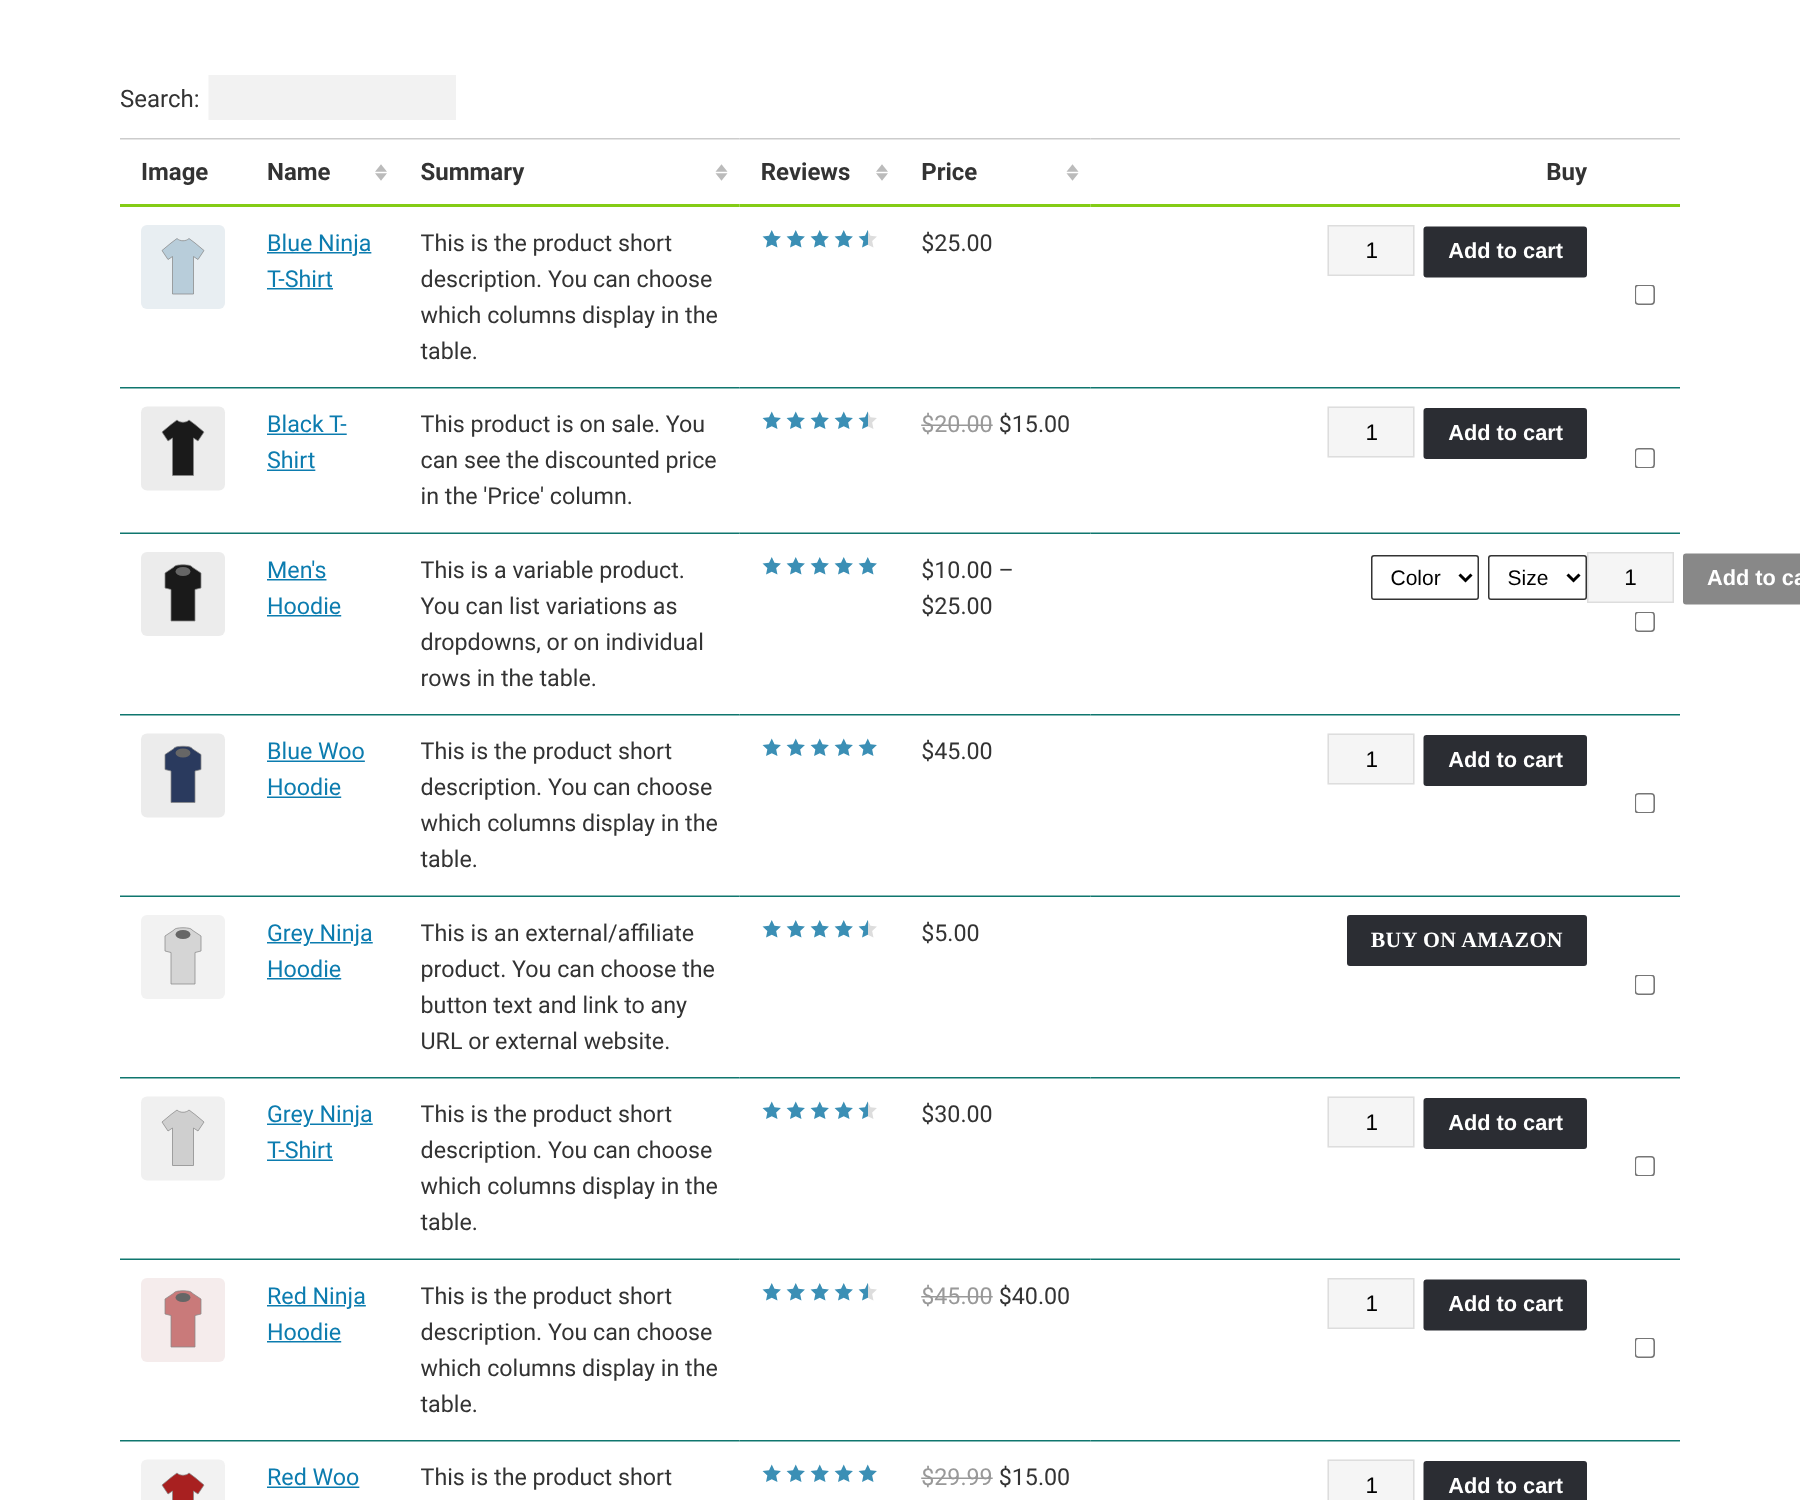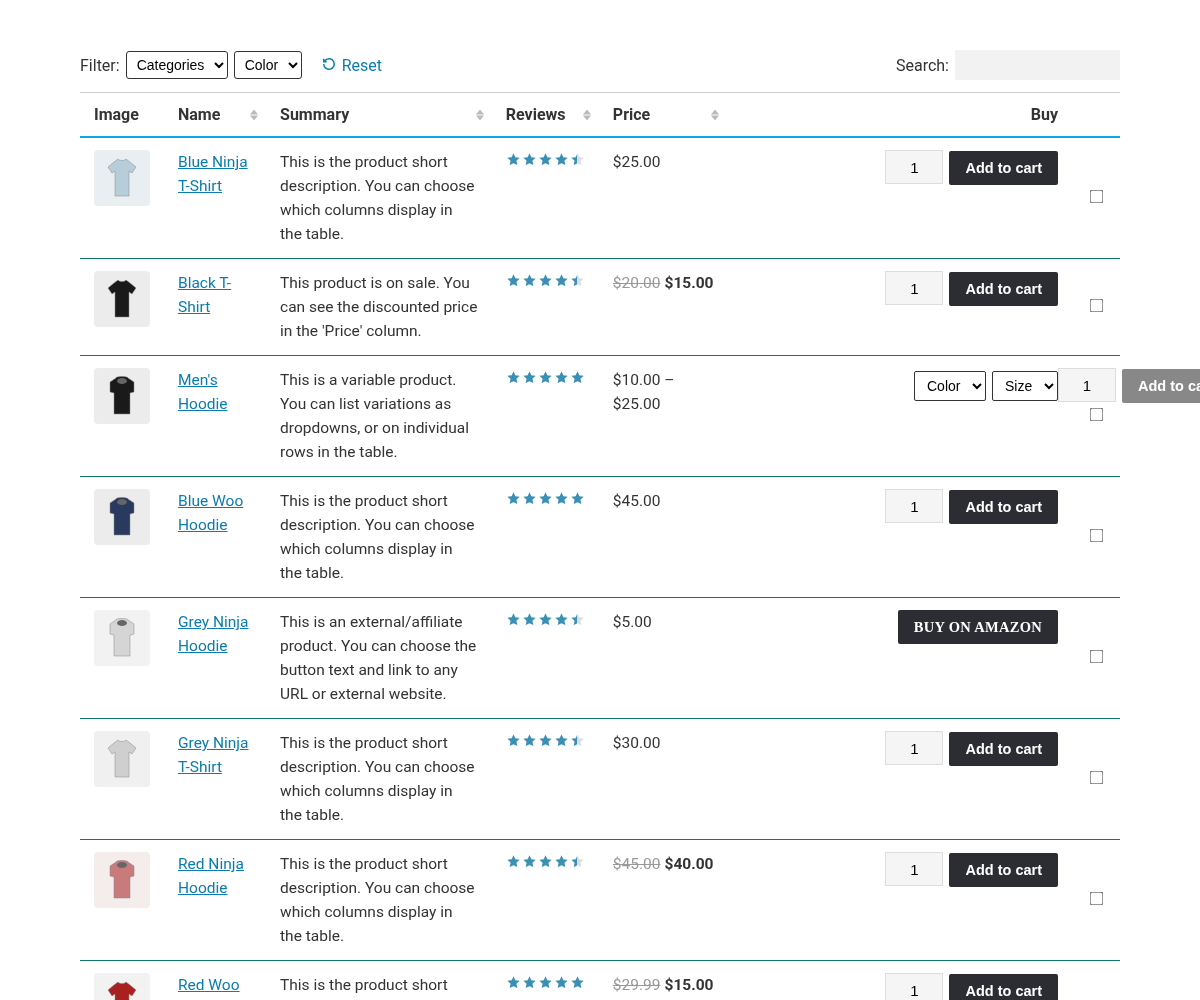--- a/index.html
+++ b/index.html
@@ -53,21 +53,21 @@
     padding: 4px 8px;
     font-size: 14px;
   }
   table.products { width: 100%; border-collapse: collapse; }
   thead th {
     text-align: left;
     font-weight: 700;
     font-size: 16px;
     padding: 12px 14px;
     border-top: 1px solid #ccc;
-    border-bottom: 2px solid #0ea5e9;
+    border-bottom: 2px solid #84cc16;
     background: #fff;
     position: relative;
   }
   thead th.sortable::after {
     content: "";
     position: absolute;
     right: 10px;
     top: 50%;
     transform: translateY(-50%);
     width: 0; height: 0;
@@ -111,21 +111,21 @@
   .stars {
     display: inline-flex;
     gap: 1px;
   }
   .stars svg { width: 15px; height: 15px; }
   .price-old {
     color: #999;
     text-decoration: line-through;
     margin-right: 4px;
   }
-  .price-new { font-weight: 700; text-align: right; }
+  .price-new { font-weight: 400; text-align: right; }
   .buy-cell {
     text-align: right;
     white-space: nowrap;
   }
   .qty-input {
     width: 58px;
     height: 34px;
     text-align: center;
     border: 1px solid #ddd;
     background: #f5f5f5;
@@ -161,38 +161,20 @@
   td.col-summary { width:340px;margin-top:32px; }
   td.col-reviews { width:95px; }
   td.col-price { width:120px; }
   td.col-buy { width:195px; }
 </style>
 </head>
 <body>
 
 <div class="container">
   <div class="top-row">
-    <div class="filter-group">
-      <span class="filter-label">Filter:</span>
-      <select class="filter-select">
-        <option>Categories</option>
-      </select>
-      <select class="filter-select">
-        <option>Color</option>
-      </select>
-      <a href="#" class="reset-link">
-        <span>
-          <svg viewBox="0 0 24 24" fill="none" stroke="#0c7caf" stroke-width="2.5">
-              <path d="M3 12a9 9 0 1 0 3-6.7L3 8"></path>
-              <path d="M3 3v5h5"></path>
-            </svg>
-        </span>
-        <span>Reset</span>
-      </a>
-    </div>
     <div class="search-group">
       <span class="search-label">Search:</span>
       <input class="search-input" value="" style="">
     </div>
   </div>
 
   <table class="products">
     <thead>
       <tr>
         <th>Image</th>

